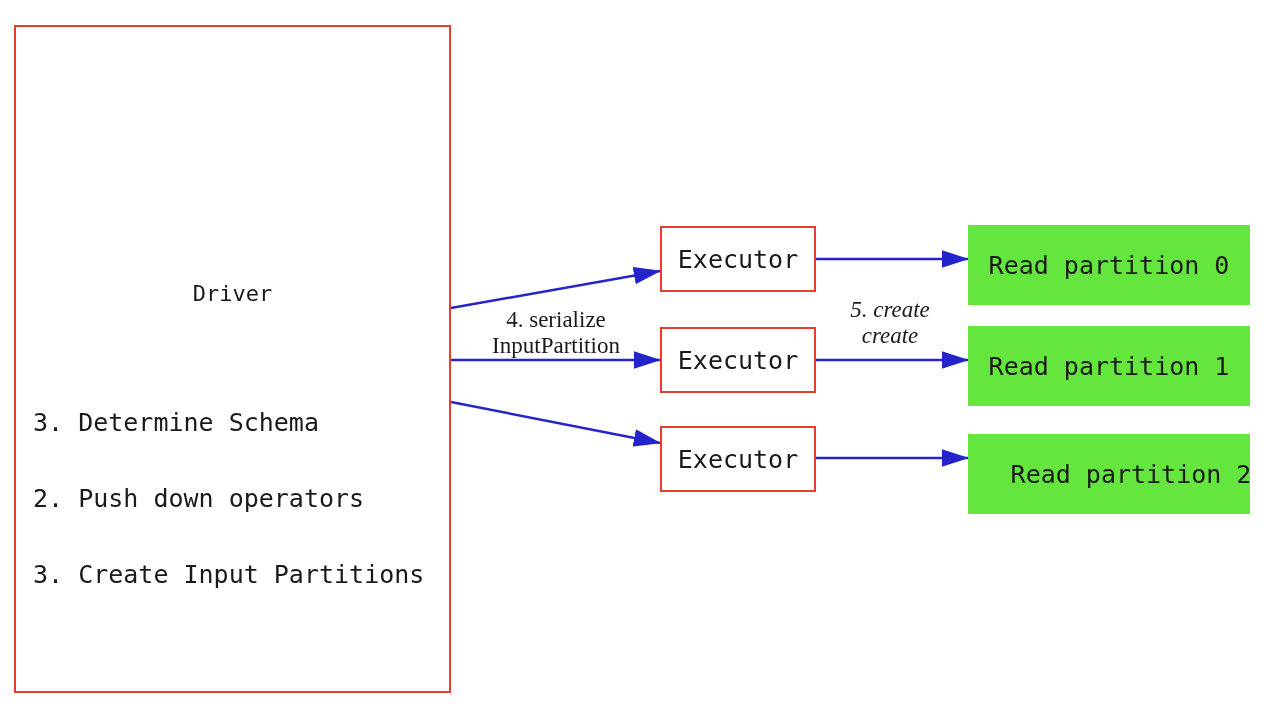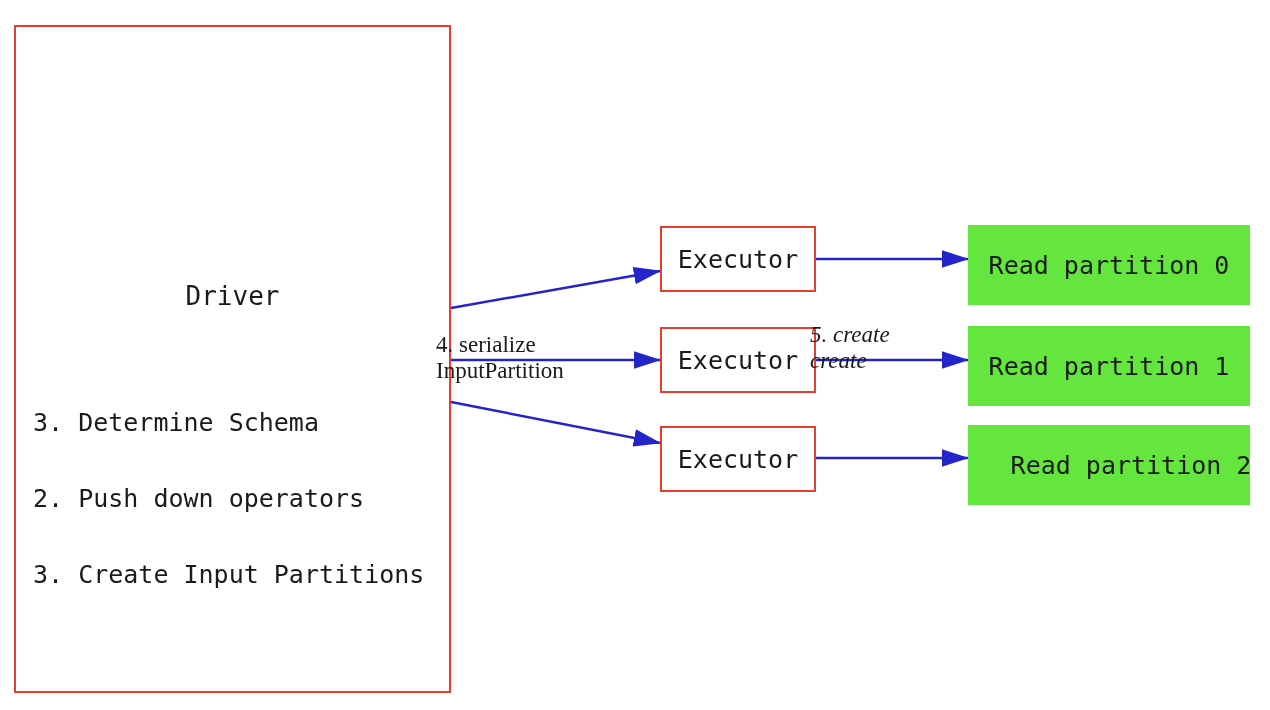--- a/index.html
+++ b/index.html
@@ -35,21 +35,21 @@
     left: 14px; top: 25px;
     width: 437px; height: 668px;
     border: 2px solid var(--border_red);
     background: #ffffff;
   }
   .driver-title {
     position: absolute;
     left: 0; top: 254px;
     width: 100%;
     text-align: center;
-    font-size: 26px;
+    font-size: 22px;
     letter-spacing: 0;
   }
   .driver-steps {
     position: absolute;
     left: 17px; top: 332px;
     font-size: 25px;
     line-height: 25.4px;
     white-space: pre;
   }
 
@@ -74,30 +74,30 @@
     width: 282px; height: 80px;
     background: var(--fill_green);
     display: flex;
     align-items: center;
     justify-content: center;
     font-size: 25px;
     white-space: pre;
   }
   .part.r0 { top: 225px; }
   .part.r1 { top: 326px; }
-  .part.r2 { top: 425px; padding-left: 44px; }
+  .part.r2 { top: 434px; padding-left: 44px; }
 
   .lbl {
     position: absolute;
     font-family: "Liberation Serif", "DejaVu Serif", serif;
     font-size: 23px;
     line-height: 26px;
+    text-align: center;
     color: #1a1a1a;
     pointer-events: none;
-    margin-top: 25px;
   }
   .lbl-serialize { left: 436px; top: 307px; width: 240px; }
   .lbl-reader    { left: 810px; top: 297px; width: 160px; font-style: italic; }
 </style>
 </head>
 <body>
 
 <div class="canvas">
 
   <svg class="arrows" viewBox="0 0 1270 710" xmlns="http://www.w3.org/2000/svg">

